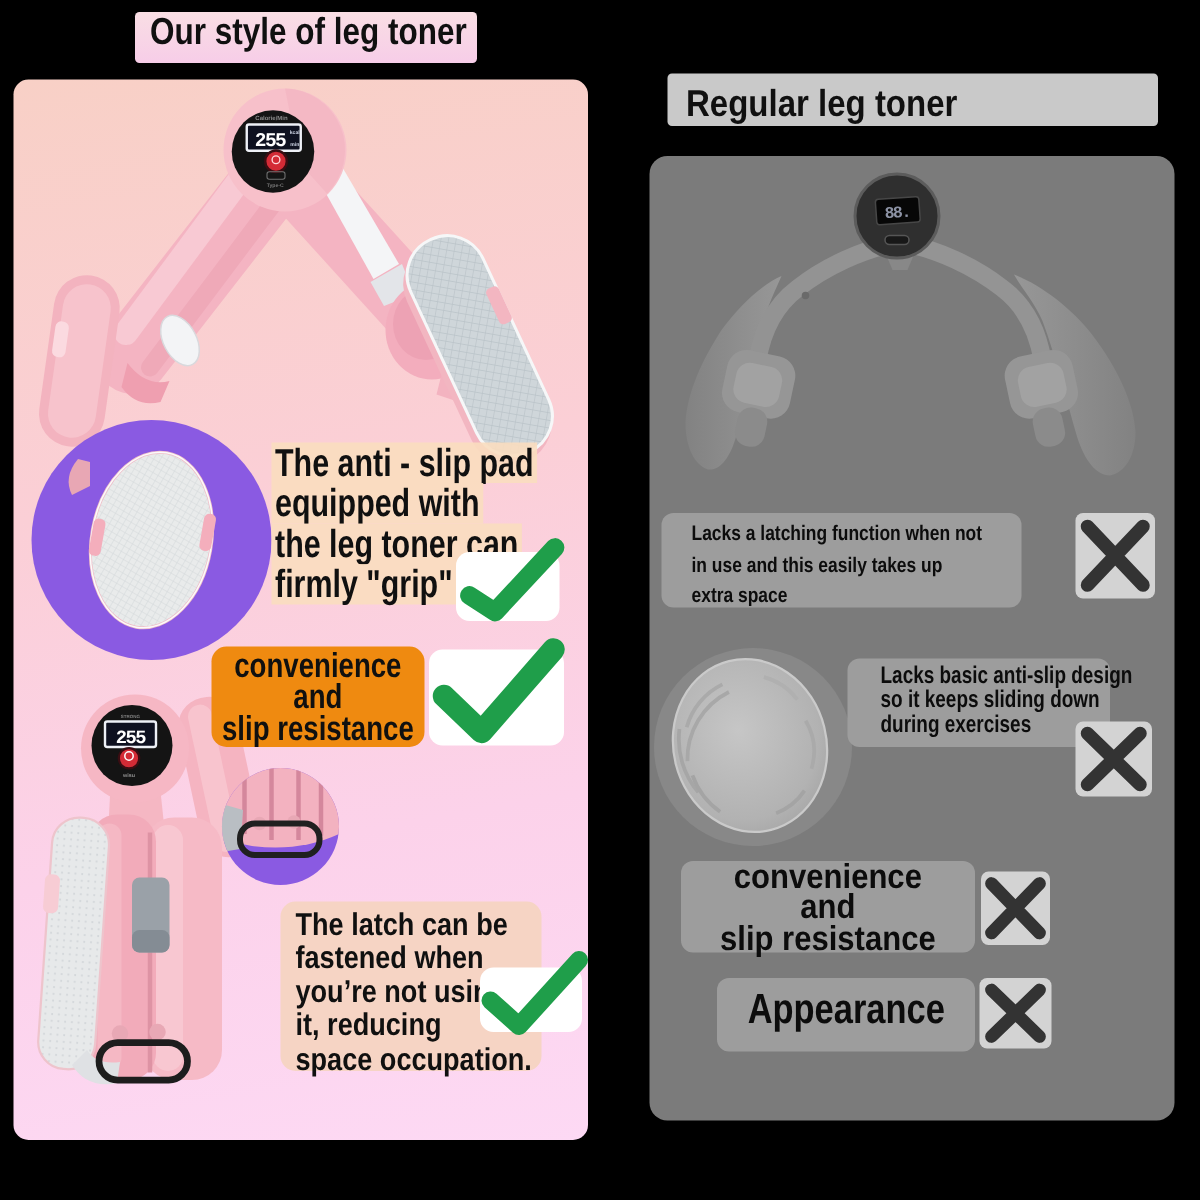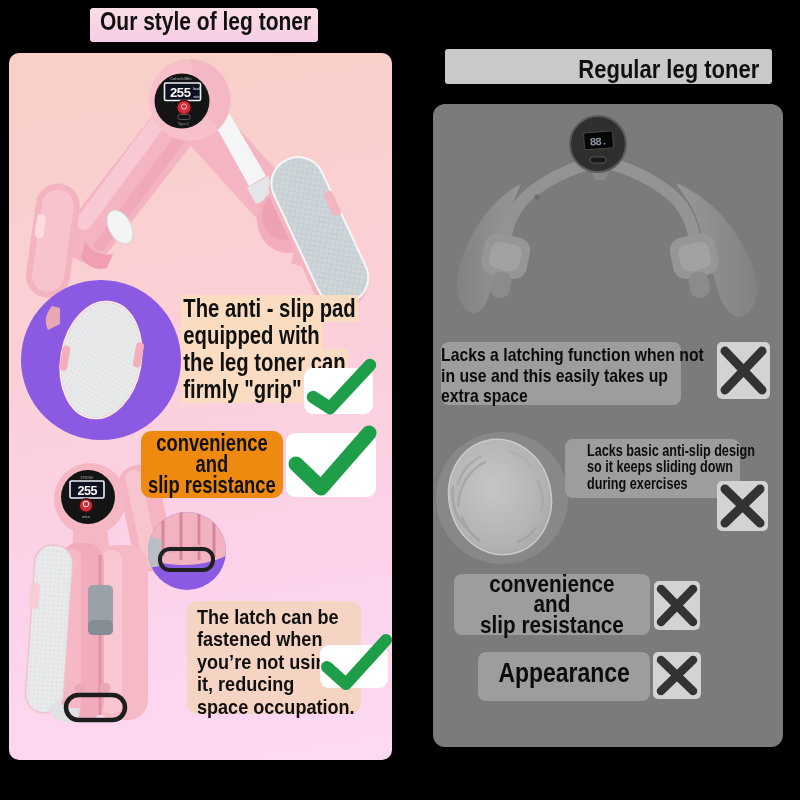--- a/index.html
+++ b/index.html
@@ -6,43 +6,43 @@
   body{width:800px;height:800px;position:relative;overflow:hidden;
        font-family:"Liberation Sans",sans-serif;font-weight:bold;color:#101010;}
   .abs{position:absolute;}
   .sx,.sxl{white-space:nowrap;display:inline-block;}
   .sx{transform-origin:center;}
   .sxl{transform-origin:left top;}
   #banner1{left:90px;top:8px;width:228px;height:34px;border-radius:3px;
     background:linear-gradient(180deg,#f9dee4,#f7cde8);
     display:flex;align-items:center;justify-content:flex-start;padding-left:10px;box-sizing:border-box;font-size:25px;padding-bottom:7px;}
   #banner2{left:445px;top:49px;width:327px;height:35px;border-radius:3px;
-    background:#c9c9c9;display:flex;align-items:center;justify-content:flex-end;font-size:25px;padding-top:5px;box-sizing:border-box;}
+    background:#c9c9c9;display:flex;align-items:center;justify-content:flex-start;font-size:25px;padding-top:5px;box-sizing:border-box;}
   #pinkpanel{left:9px;top:53px;width:383px;height:707px;border-radius:10px;
     background:linear-gradient(170deg,#f8d0c6 0%,#fbcfd6 38%,#fcd2ea 70%,#fdd9f4 100%);}
   #graypanel{left:433px;top:104px;width:350px;height:643px;border-radius:12px;background:#7b7b7b;}
   #antislip{left:181px;top:295px;font-size:26px;line-height:27px;}
   #antislip span{display:inline-block;background:rgba(250,221,191,0.9);padding:0 3px;}
   #orangebox{left:141px;top:431px;width:142px;height:67px;border-radius:10px;background:#ef8a10;
     display:flex;flex-direction:column;align-items:center;justify-content:center;
     font-size:23px;line-height:21px;text-align:center;}
   #latchtext{left:152px;top:601px;width:174px;height:113px;border-radius:10px;background:#f6d4c4;
     font-size:21px;line-height:22.4px;padding-top:5px;padding-left:10px;box-sizing:border-box;margin-left:35px;}
   .whitebox{background:#fff;border-radius:9px;}
   #check1{left:304px;top:368px;width:69px;height:46px;}
   #check2{left:286px;top:433px;width:90px;height:64px;}
   #check3{left:320px;top:645px;width:68px;height:43px;}
   .xbox{background:#d3d3d3;border-radius:5px;}
   #xa{left:717px;top:342px;width:53px;height:57px;}
   #xb{left:717px;top:481px;width:51px;height:50px;}
   #xc{left:654px;top:581px;width:46px;height:49px;}
   #xd{left:653px;top:652px;width:48px;height:47px;}
   .graybox{background:#9d9d9d;border-radius:8px;color:#0c0c0c;}
-  #boxa{left:441px;top:342px;width:240px;height:63px;font-size:19px;line-height:20.6px;
-    padding-top:3px;padding-left:0;box-sizing:border-box;}
+  #boxa{left:441px;top:342px;width:240px;height:63px;font-size:14px;line-height:20.6px;
+    padding-top:3px;padding-left:20px;box-sizing:border-box;}
   #boxb{left:565px;top:439px;width:175px;height:59px;font-size:16px;line-height:16.4px;
     padding-top:4px;padding-left:22px;box-sizing:border-box;}
   #boxc{left:454px;top:574px;width:196px;height:61px;font-size:23px;line-height:20.5px;
     display:flex;flex-direction:column;align-items:center;justify-content:center;text-align:center;}
   #boxd{left:478px;top:652px;width:172px;height:49px;font-size:28px;
     display:flex;align-items:center;justify-content:center;padding-bottom:7px;box-sizing:border-box;}
   svg{display:block;}
 </style>
 </head>
 <body>

